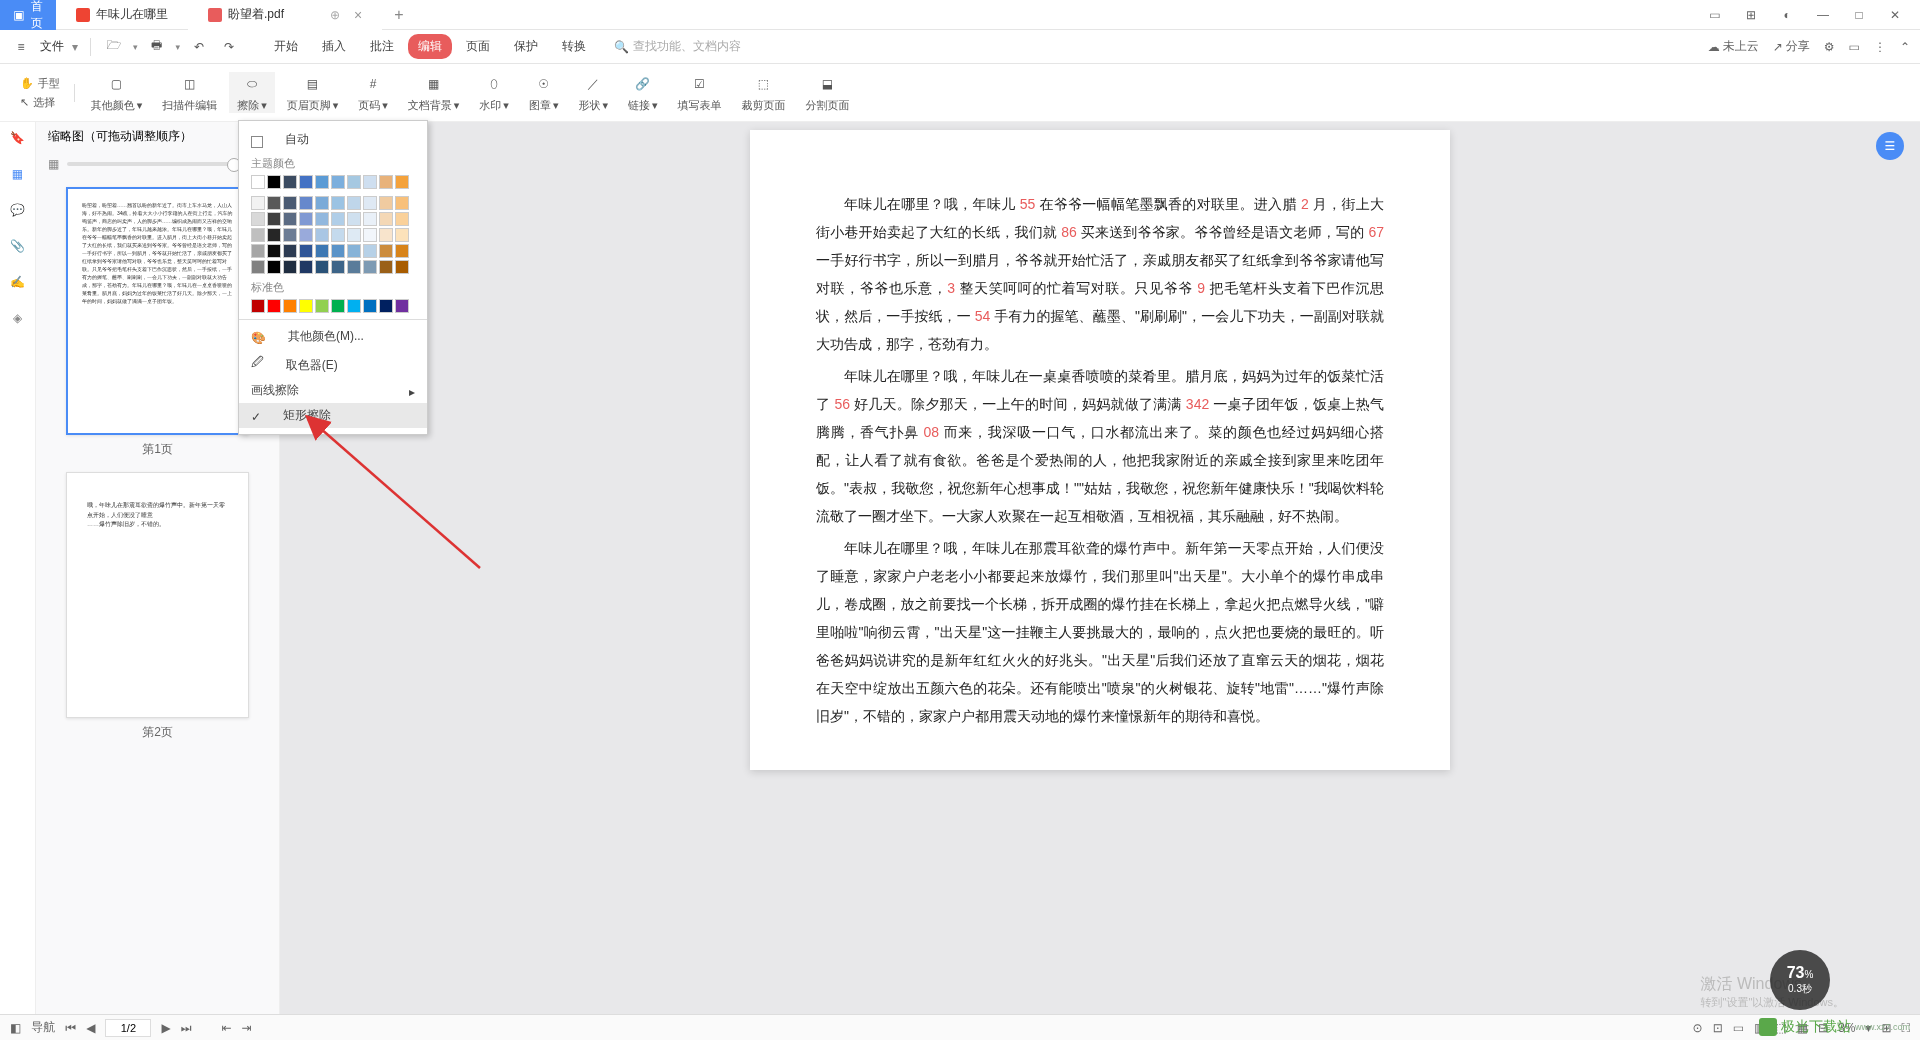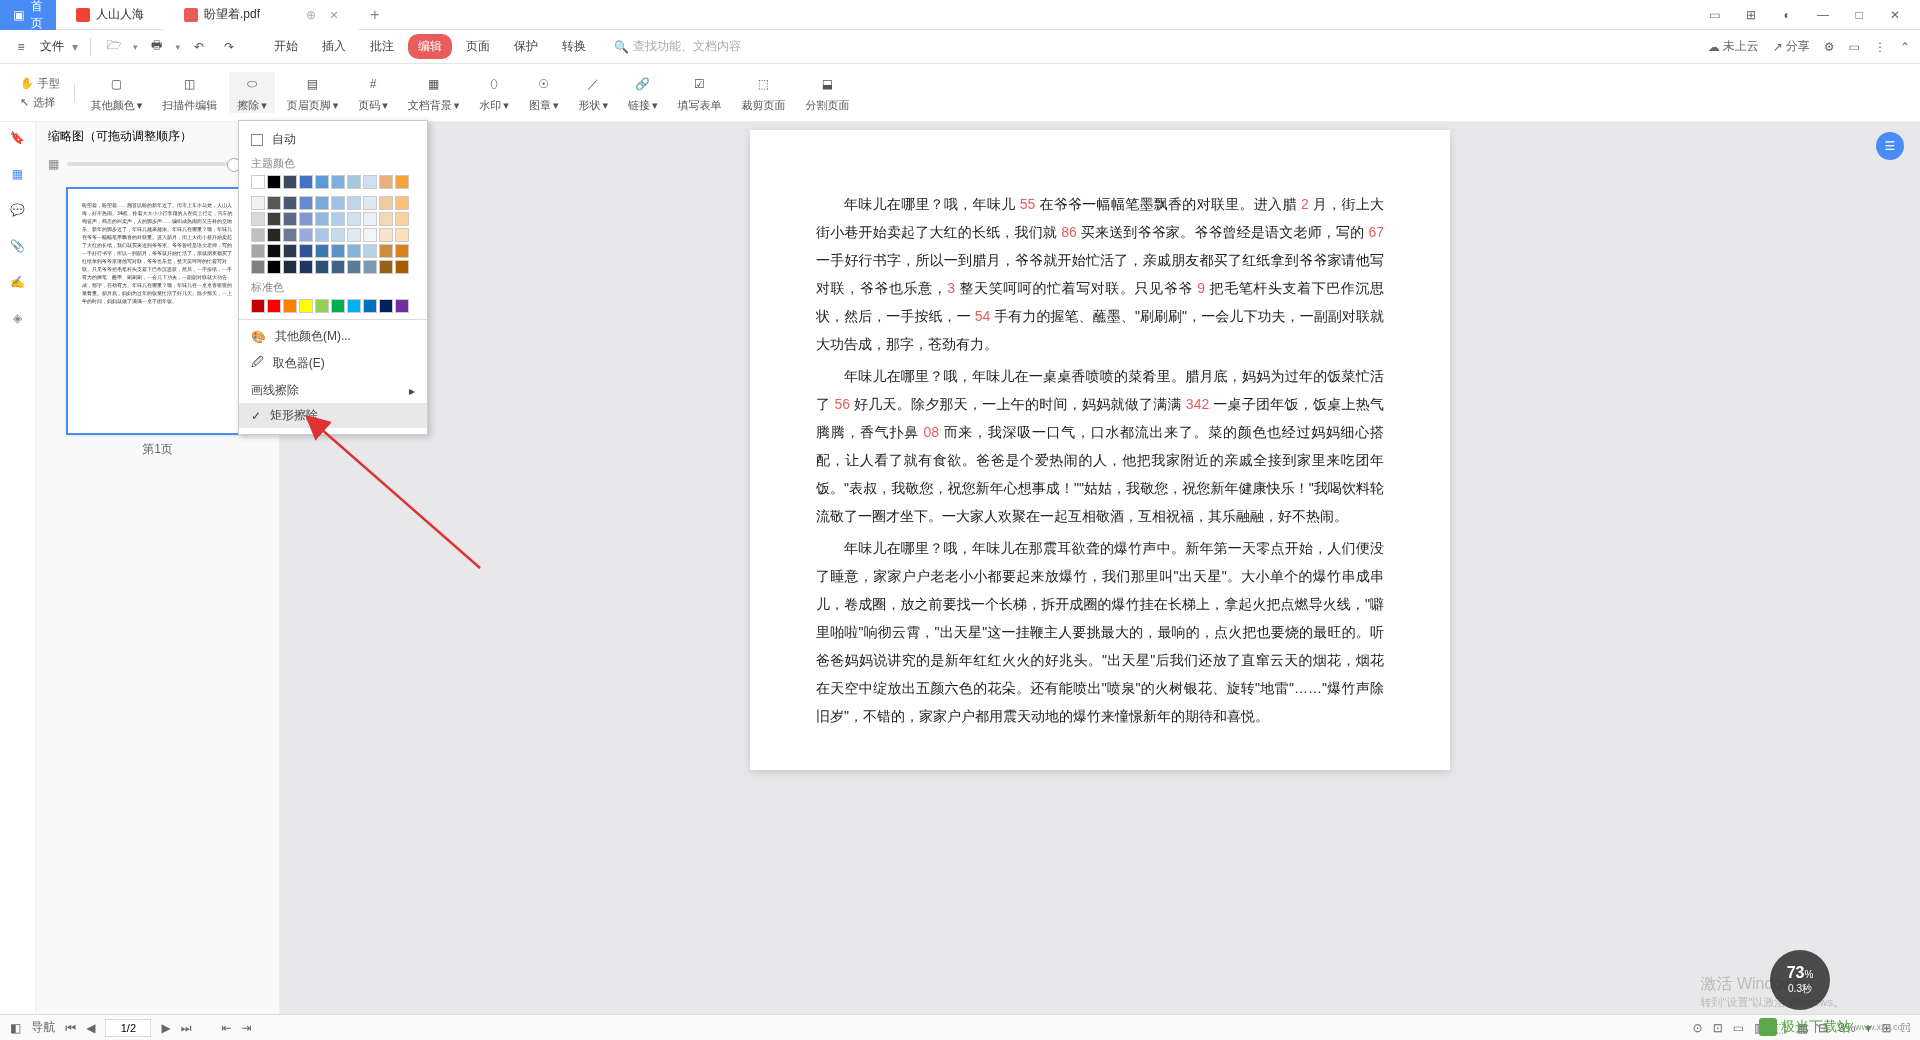--- a/index.html
+++ b/index.html
@@ -45,21 +45,21 @@
 .thumb-page{height:244px;padding:12px 14px;font-size:5px;color:#333;line-height:1.6;overflow:hidden}
 .thumb-page.sparse{font-size:6px;padding:28px 20px}
 .thumb-label{text-align:center;color:#666;margin-top:6px;font-size:12px}
 .canvas{position:absolute;left:280px;right:0;top:122px;bottom:26px;background:#e8e8ea;overflow:hidden}
 .page{position:absolute;left:50%;transform:translateX(-50%);top:8px;width:700px;background:#fff;box-shadow:0 2px 8px rgba(0,0,0,.15);padding:56px 66px 40px;font-size:14px;line-height:2;color:#222}
 .page .p1{font-weight:700;font-size:15px;line-height:2.3}
 .page p{text-indent:2em;margin-top:4px;text-align:justify}
 .page .rn{color:#e85c5c}
 .float-btn{position:absolute;right:16px;top:132px;width:28px;height:28px;border-radius:50%;background:#4a8cf6;color:#fff;display:flex;align-items:center;justify-content:center}
 .dropdown{position:absolute;left:238px;top:120px;width:190px;background:#fff;border:1px solid #ccc;box-shadow:2px 2px 6px rgba(0,0,0,.2);z-index:100;padding:6px 0}
-.dd-row{padding:4px 12px;display:flex;align-items:center;gap:9px;font-size:12px;color:#444}
+.dd-row{padding:4px 12px;display:flex;align-items:flex-end;gap:22px;font-size:12px;color:#444}
 .dd-row.hover{background:#e8e8e8}
 .dd-row.menu{justify-content:space-between}
 .dd-label{font-size:11px;color:#888;padding:4px 12px 2px}
 .swatch-grid{padding:2px 12px;display:grid;grid-template-columns:repeat(10,14px);gap:2px}
 .swatch{width:14px;height:14px;border:1px solid #ccc}
 .swatch-row{padding:2px 12px;display:flex;gap:2px}
 .arrow{color:#d33;position:absolute;z-index:101}
 .statusbar{position:absolute;left:0;right:0;bottom:0;height:26px;border-top:1px solid #ddd;display:flex;align-items:center;padding:0 10px;color:#666;font-size:12px;background:#fafafa}
 .statusbar .sleft{display:flex;align-items:center;gap:10px}
 .statusbar .sright{margin-left:auto;display:flex;align-items:center;gap:10px}
@@ -75,21 +75,21 @@
 </head>
 <body>
 
 <div class="tabbar">
   <div class="tab home">
       <span>▣</span>
       <span>首页</span>
     </div>
   <div class="tab">
       <span class="wps-icon"></span>
-      <span>人山人海</span>
+      <span>年味儿在哪里</span>
     </div>
   <div class="tab active">
       <span class="pdf-icon"></span>
       <span>盼望着.pdf</span>
       <span style="margin-left:40px;color:#aaa">⊕</span>
       <span class="tab-close">×</span>
     </div>
   <div class="newtab">+</div>
   <div class="winctrls">
     <span>▭</span>
@@ -223,20 +223,26 @@
   <div class="thumb-tools">
     <span>▦</span>
     <div class="slider"></div>
   </div>
   <div class="thumbs">
     <div>
       <div class="thumb sel">
           <div class="thumb-page">盼望着，盼望着……翘首以盼的新年近了。街市上车水马龙，人山人海，好不热闹。34瞧，拎着大大小小行李箱的人在街上行走，汽车的鸣笛声，商店的叫卖声，人的脚步声……编织成热闹而又吉祥的交响乐。新年的脚步近了，年味儿越来越浓。年味儿在哪里？哦，年味儿在爷爷一幅幅笔墨飘香的对联里。进入腊月，街上大街小巷开始卖起了大红的长纸，我们就买来送到爷爷家。爷爷曾经是语文老师，写的一手好行书字，所以一到腊月，爷爷就开始忙活了，亲戚朋友都买了红纸拿到爷爷家请他写对联，爷爷也乐意，整天笑呵呵的忙着写对联。只见爷爷把毛笔杆头支着下巴作沉思状，然后，一手按纸，一手有力的握笔、蘸墨、刷刷刷，一会儿下功夫，一副副对联就大功告成，那字，苍劲有力。年味儿在哪里？哦，年味儿在一桌桌香喷喷的菜肴里。腊月底，妈妈为过年的饭菜忙活了好几天。除夕那天，一上午的时间，妈妈就做了满满一桌子团年饭。</div>
         </div>
       <div class="thumb-label">第1页</div>
+    </div>
+    <div>
+      <div class="thumb">
+          <div class="thumb-page sparse">哦，年味儿在那震耳欲聋的爆竹声中。新年第一天零点开始，人们便没了睡意<br>……爆竹声除旧岁，不错的。</div>
+        </div>
+      <div class="thumb-label">第2页</div>
     </div>
   </div>
 </div>
 
 <div class="canvas">
   <div class="page">
     <p><span>年味儿在哪里？哦，年味儿 </span><span class="rn">55</span><span> 在爷爷一幅幅笔墨飘香的对联里。进入腊 </span><span class="rn">2</span><span> 月，街上大街小巷开始卖起了大红的长纸，我们就 </span><span class="rn">86</span><span> 买来送到爷爷家。爷爷曾经是语文老师，写的 </span><span class="rn">67</span><span> 一手好行书字，所以一到腊月，爷爷就开始忙活了，亲戚朋友都买了红纸拿到爷爷家请他写对联，爷爷也乐意，</span><span class="rn">3</span><span> 整天笑呵呵的忙着写对联。只见爷爷 </span><span class="rn">9</span><span> 把毛笔杆头支着下巴作沉思状，然后，一手按纸，一 </span><span class="rn">54</span><span> 手有力的握笔、蘸墨、"刷刷刷"，一会儿下功夫，一副副对联就大功告成，那字，苍劲有力。</span></p>
     <p><span>年味儿在哪里？哦，年味儿在一桌桌香喷喷的菜肴里。腊月底，妈妈为过年的饭菜忙活了 </span><span class="rn">56</span><span> 好几天。除夕那天，一上午的时间，妈妈就做了满满 </span><span class="rn">342</span><span> 一桌子团年饭，饭桌上热气腾腾，香气扑鼻 </span><span class="rn">08</span><span> 而来，我深吸一口气，口水都流出来了。菜的颜色也经过妈妈细心搭配，让人看了就有食欲。爸爸是个爱热闹的人，他把我家附近的亲戚全接到家里来吃团年饭。"表叔，我敬您，祝您新年心想事成！""姑姑，我敬您，祝您新年健康快乐！"我喝饮料轮流敬了一圈才坐下。一大家人欢聚在一起互相敬酒，互相祝福，其乐融融，好不热闹。</span></p>
     <p>年味儿在哪里？哦，年味儿在那震耳欲聋的爆竹声中。新年第一天零点开始，人们便没了睡意，家家户户老老小小都要起来放爆竹，我们那里叫"出天星"。大小单个的爆竹串成串儿，卷成圈，放之前要找一个长梯，拆开成圈的爆竹挂在长梯上，拿起火把点燃导火线，"噼里啪啦"响彻云霄，"出天星"这一挂鞭主人要挑最大的，最响的，点火把也要烧的最旺的。听爸爸妈妈说讲究的是新年红红火火的好兆头。"出天星"后我们还放了直窜云天的烟花，烟花在天空中绽放出五颜六色的花朵。还有能喷出"喷泉"的火树银花、旋转"地雷"……"爆竹声除旧岁"，不错的，家家户户都用震天动地的爆竹来憧憬新年的期待和喜悦。</p>
   </div>

